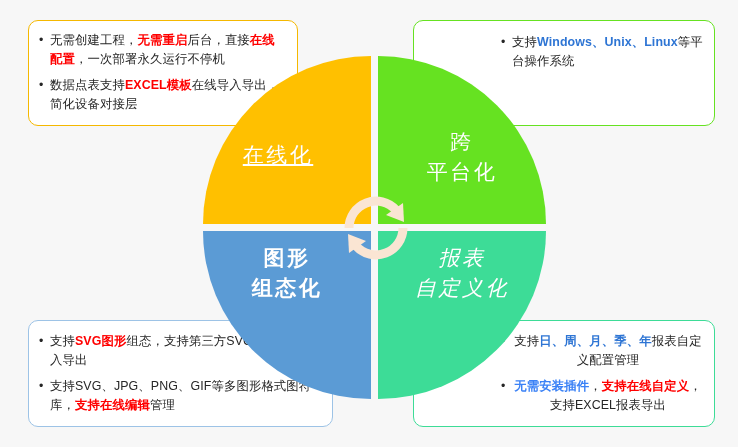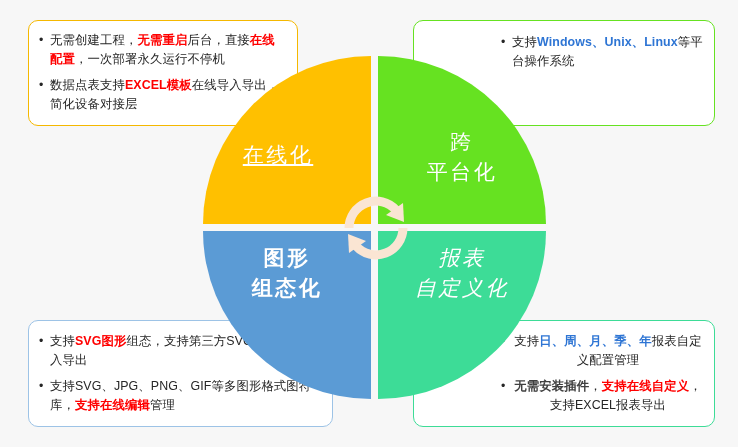--- a/index.html
+++ b/index.html
@@ -75,21 +75,21 @@
   .box-br {
     left: 413px; top: 320px;
     width: 302px; height: 107px;
     border-color: #3ddc97;
     padding: 11px 10px 0 86px;
     text-align: center;
   }
 
   .hi-red   { color: #ff0000; font-weight: bold; }
   .hi-blue  { color: #2e75d4; font-weight: bold; }
-  .hi-blue2 { color: #404040; font-weight: bold; }
+  .hi-blue2 { color: #3b82f6; font-weight: bold; }
   .plain    { color: #262626; }
   .squiggly {
     text-decoration: underline wavy #ff0000;
     text-underline-offset: 2px;
     text-decoration-thickness: 1px;
   }
 
   
   .pie-wrap {
     position: absolute;

